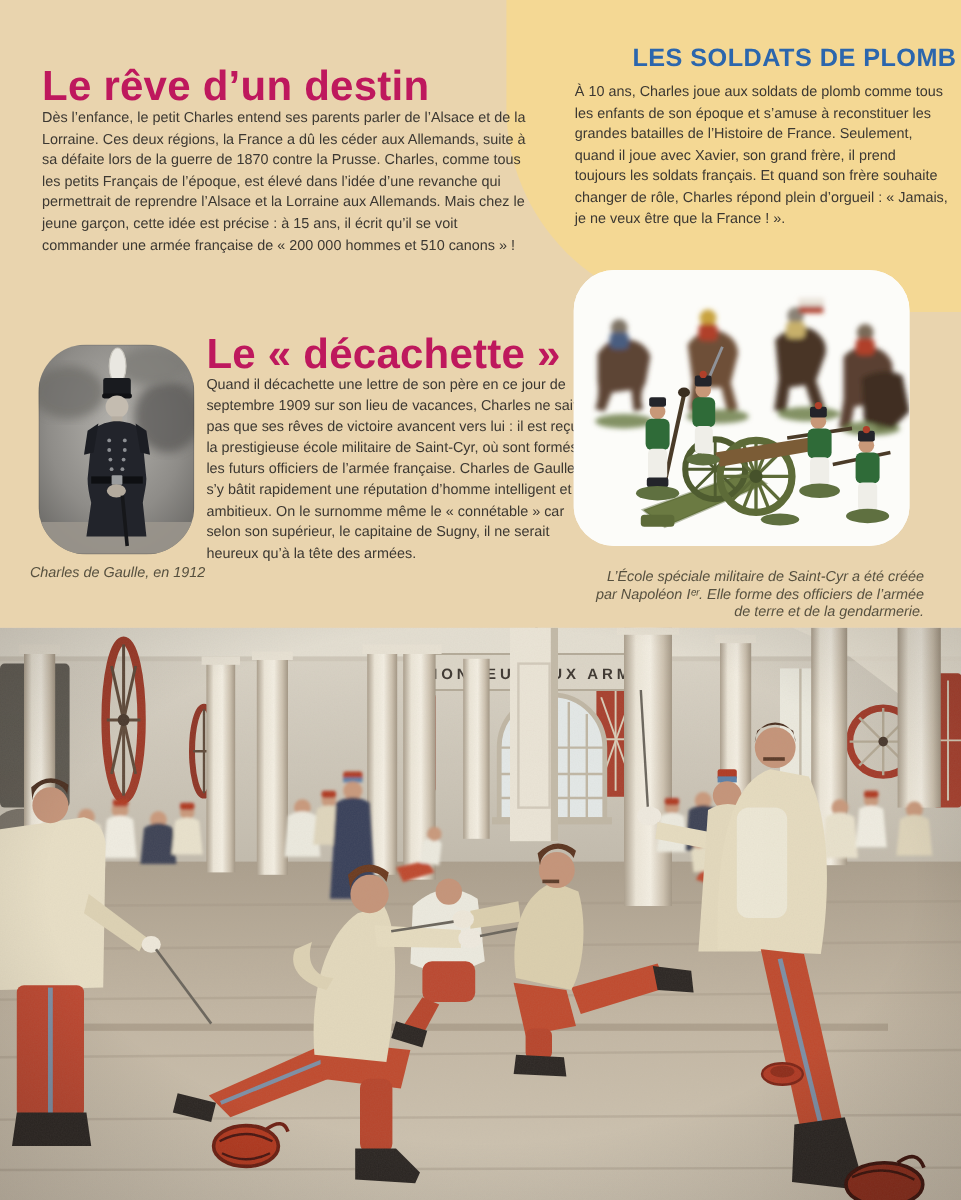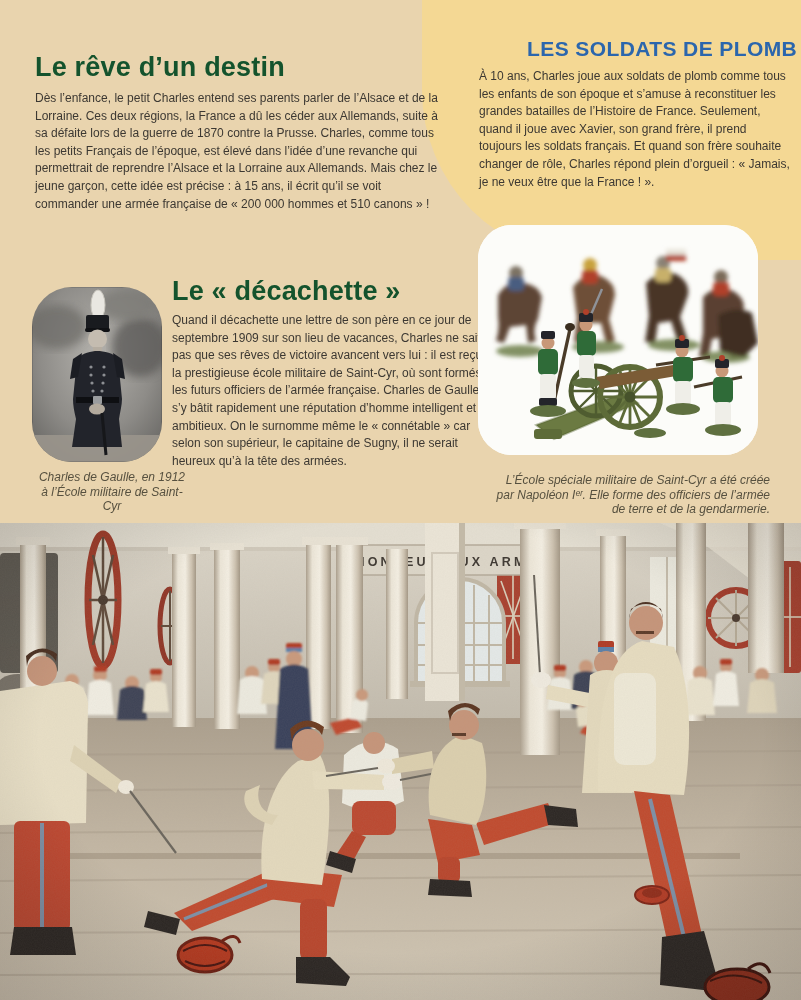--- a/index.html
+++ b/index.html
@@ -6,21 +6,21 @@
   body{
     width:801px;height:1000px;position:relative;overflow:hidden;
     background:#e9d4ae;
     font-family:"Liberation Sans","DejaVu Sans",sans-serif;
   }
   .yellow-panel{
     position:absolute;left:422px;top:-40px;width:440px;height:300px;
     background:#f4d894;border-radius:0 0 0 170px;
   }
   .headline-red{
-    position:absolute;color:#14532d;font-weight:bold;font-size:27px;
+    position:absolute;color:#be185d;font-weight:bold;font-size:35px;
     letter-spacing:.2px;margin:0;
   }
   .headline-blue{
     position:absolute;color:#2b66ad;font-weight:bold;font-size:21px;
     letter-spacing:.4px;margin:0;
   }
   .body-text{
     position:absolute;color:#3c3832;font-size:12px;line-height:17.6px;margin:0;
   }
   .caption{
@@ -89,23 +89,22 @@
     <rect x="44" y="110" width="43" height="6" fill="#0e0f12"></rect>
     <rect x="61" y="109" width="9" height="8" rx="1" fill="#9a9c9e"></rect>
 
     <ellipse cx="65" cy="122" rx="8" ry="5.5" fill="#b3aa9d"></ellipse>
 
     <line x1="70" y1="126" x2="74" y2="168" stroke="#16171a" stroke-width="3"></line>
     <rect x="0" y="0" width="130" height="175" fill="none" stroke="#00000022" stroke-width="2"></rect>
   </svg>
 </div>
 
-<p class="caption" style="left:32px;top:470px;width:160px;text-align:center;">
+<p class="caption" style="left:18px;top:470px;width:160px;text-align:center;">
   <span>Charles de Gaulle, en 1912</span><br>
-  <span>à l’École militaire de Saint-Cyr</span>
 </p>
 
 <h1 class="headline-red" style="left:172px;top:276px;">Le « décachette »</h1>
 <p class="body-text" style="left:172px;top:312px;width:322px;">Quand il décachette une lettre de son père en ce jour de septembre 1909 sur son lieu de vacances, Charles ne sait pas que ses rêves de victoire avancent vers lui : il est reçu à la prestigieuse école militaire de Saint-Cyr, où sont formés les futurs officiers de l’armée française. Charles de Gaulle s’y bâtit rapidement une réputation d’homme intelligent et ambitieux. On le surnomme même le « connétable » car selon son supérieur, le capitaine de Sugny, il ne serait heureux qu’à la tête des armées.</p>
 
 <div class="photo-frame" id="toys-photo">
   <svg width="280" height="230" viewBox="0 0 280 230">
     <defs>
         <filter id="blur2">
           <feGaussianBlur stdDeviation="2.2"></feGaussianBlur>

